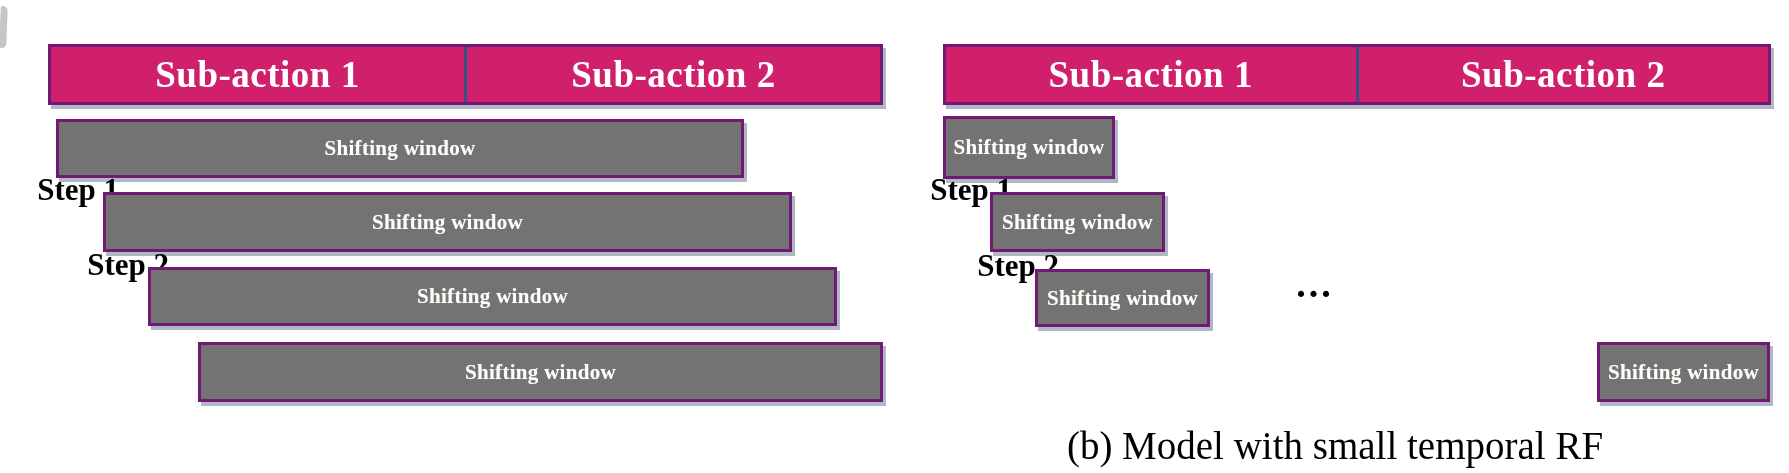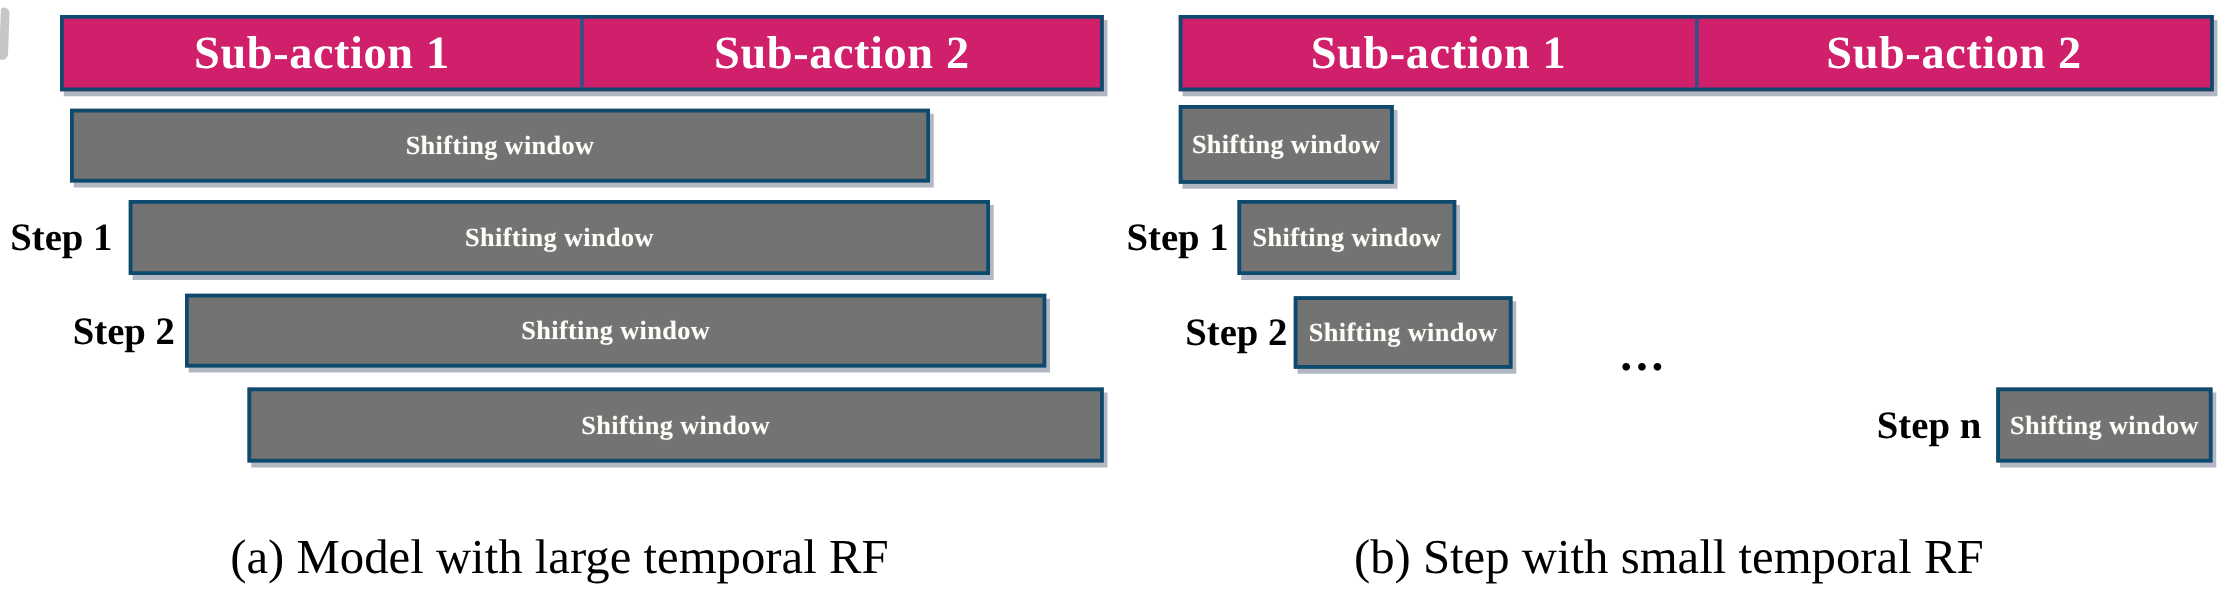--- a/index.html
+++ b/index.html
@@ -3,44 +3,44 @@
 <meta charset="utf-8">
 <style>
   html,body { margin:0; padding:0; background:#ffffff; }
   .stage {
     position:relative; width:1789px; height:473px; background:#ffffff;
     font-family:"Liberation Serif", serif; overflow:hidden;
   }
   
   .bar {
     position:absolute; box-sizing:border-box;
-    border:3px solid #0c4a6e;
+    border:3px solid #701a75;
     box-shadow:3px 4px 0 rgba(84,96,124,0.45);
-    display:flex; align-items:center; justify-content:center;
+    display:flex; align-items:center; justify-content:center;margin-top:32px;
   }
   .pink   { background:#D01F6B; }
   .orange { background:#737373; }
 
   
   .header-bar { padding:0; }
   .header-bar .cells { display:flex; width:100%; height:100%; }
   .header-bar .cell {
     flex:1 1 0; display:flex; align-items:center; justify-content:center;
     color:#ffffff; font-weight:bold; font-size:37px; letter-spacing:0.5px;
   }
   .header-bar .cell + .cell { border-left:3px solid #355085; }
 
   .win-text {
     color:#fffdf8; font-weight:bold; font-size:21px; letter-spacing:0.3px;
     text-shadow:0 0 1px rgba(255,255,255,0.35);
   }
 
   .step-label {
     position:absolute; display:flex; align-items:center; justify-content:flex-end;
-    color:#000000; font-weight:bold; font-size:31px; white-space:nowrap;
+    color:#000000; font-weight:bold; font-size:31px; white-space:nowrap;padding-left:29px;
   }
 
   .ellipsis {
     position:absolute; color:#000000; font-weight:bold; font-size:38px;
     letter-spacing:3px; text-align:center;
   }
 
   .caption {
     position:absolute; color:#000000; font-size:39px; text-align:center;
     white-space:nowrap;
@@ -78,21 +78,20 @@
 
   <div class="step-label" style="left:0px; top:235px; width:140px; height:59px;">Step 2</div>
   <div class="bar orange" style="left:148px; top:235px; width:689px; height:59px;">
     <span class="win-text">Shifting window</span>
   </div>
 
   <div class="bar orange" style="left:198px; top:310px; width:685px; height:60px;">
     <span class="win-text">Shifting window</span>
   </div>
 
-  <div class="caption" style="left:30px; top:423px; width:835px;">(a) Model with large temporal RF</div>
 
   <div class="bar pink header-bar" style="left:943px; top:12px; width:828px; height:61px;">
     <div class="cells">
       <div class="cell">Sub-action 1</div>
       <div class="cell">Sub-action 2</div>
     </div>
   </div>
 
   <div class="bar orange" style="left:943px; top:84px; width:172px; height:63px;">
     <span class="win-text">Shifting window</span>
@@ -103,20 +102,19 @@
     <span class="win-text">Shifting window</span>
   </div>
 
   <div class="step-label" style="left:823px; top:237px; width:207px; height:58px;">Step 2</div>
   <div class="bar orange" style="left:1035px; top:237px; width:175px; height:58px;">
     <span class="win-text">Shifting window</span>
   </div>
 
   <div class="ellipsis" style="left:1275px; top:262px; width:80px;">...</div>
 
-  <div class="step-label" style="left:1400px; top:310px; width:185px; height:60px;">Step n</div>
   <div class="bar orange" style="left:1597px; top:310px; width:173px; height:60px;">
     <span class="win-text">Shifting window</span>
   </div>
 
-  <div class="caption" style="left:920px; top:423px; width:830px;">(b) Step with small temporal RF</div>
+  <div class="caption" style="left:920px; top:423px; width:830px;">(b) Model with small temporal RF</div>
 
 </div>
 
 </body></html>

